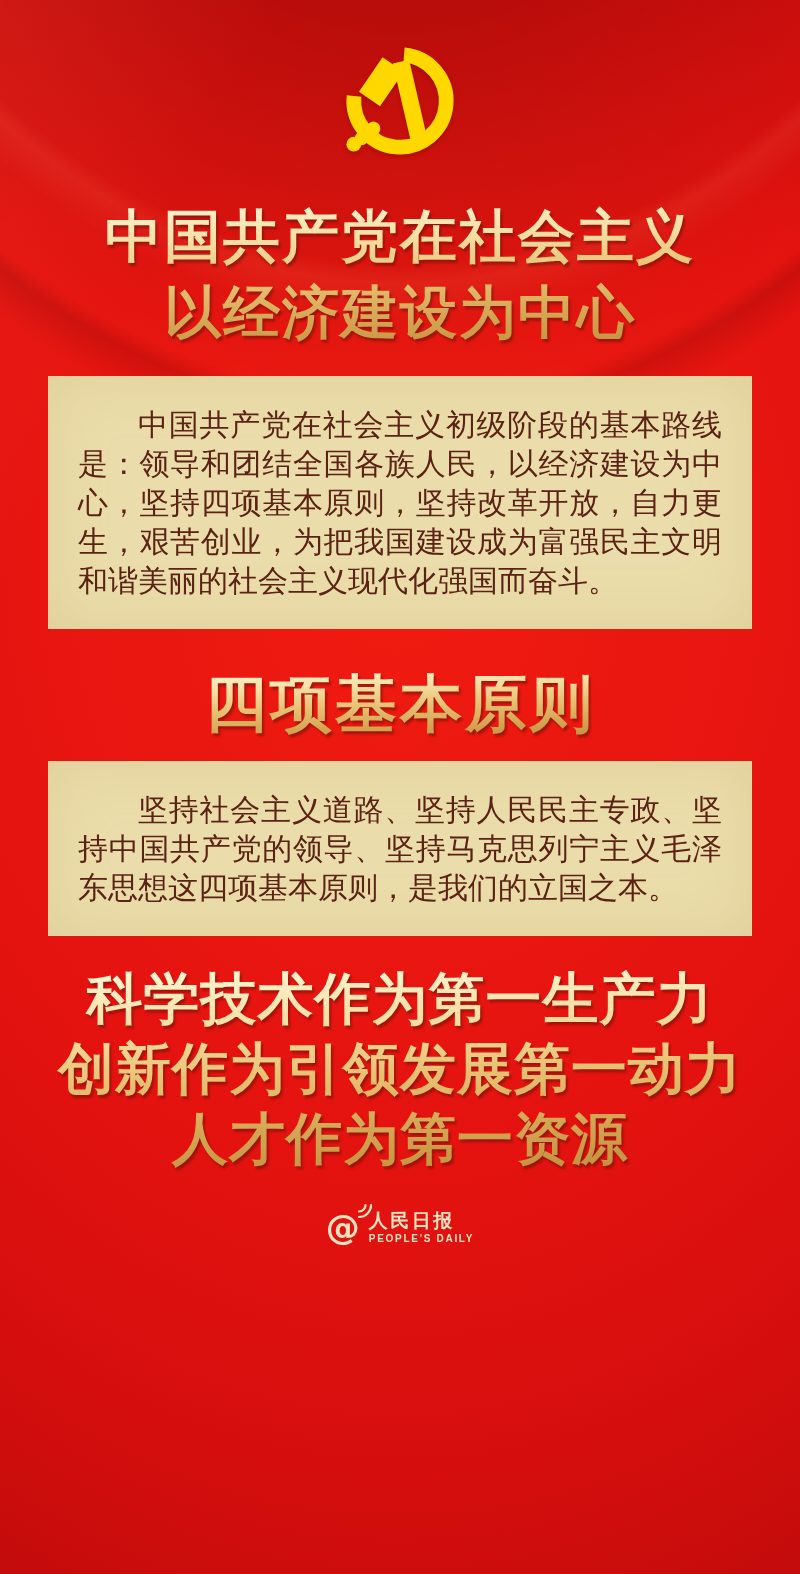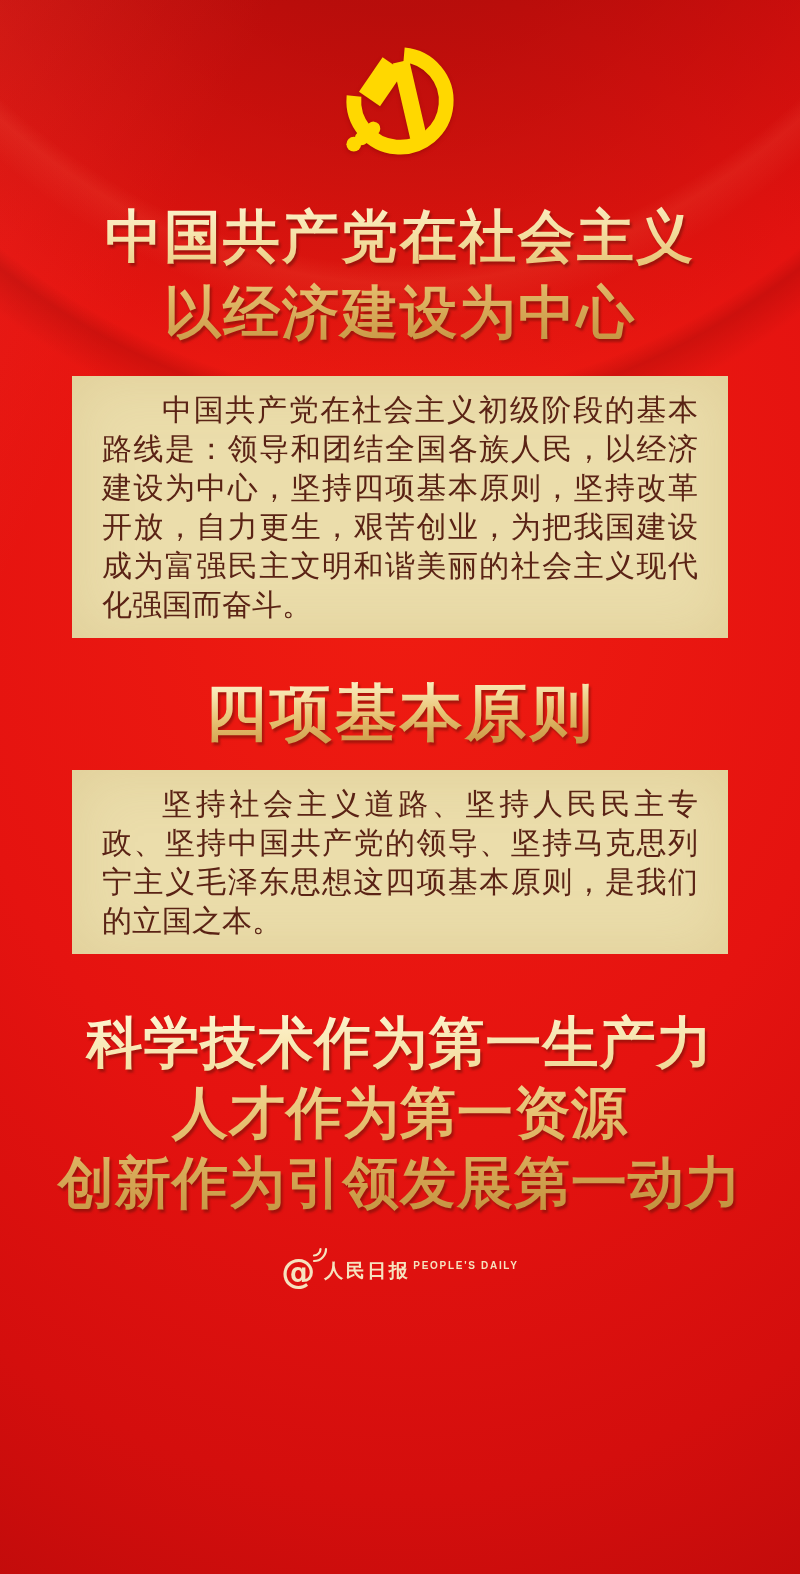--- a/index.html
+++ b/index.html
@@ -34,27 +34,27 @@
     text-align: center;
     background-image: linear-gradient(178deg, #fdf4cf 6%, #f5e0a5 28%, #e7c172 52%, #d3a452 76%, #c2913e 96%);
     -webkit-background-clip: text;
     background-clip: text;
     color: transparent;
     -webkit-text-fill-color: transparent;
     filter: drop-shadow(2px 3px 1px rgba(112,16,8,0.55));
   }
   .main-title { margin-top: 40px; font-size: 57px; line-height: 76px; letter-spacing: 2px; }
   .h2-heading { margin-top: 44px; font-size: 62px; line-height: 62px; letter-spacing: 3px; }
-  .h3-heading { margin-top: 54px; font-size: 56px; line-height: 70px; letter-spacing: 1px; }
+  .h3-heading { margin-top: 28px; font-size: 56px; line-height: 70px; letter-spacing: 1px; }
 
   
   .panel {
-    margin: 26px 72px 0;
+    margin: 26px 48px 0;
     background: #ebddab;
-    padding: 14px 30px;
+    padding: 29px 30px;
     box-shadow: inset 0 0 60px rgba(190,165,95,0.25);
   }
   .panel p {
     margin: 0;
     text-indent: 2em;
     font-size: 30px;
     line-height: 39px;
     color: #5a2315;
     text-align: justify;
   }
@@ -70,21 +70,21 @@
   .pd-logo { display: flex; align-items: center; gap: 9px; color: #f6e3bf; }
   .at-wrap { position: relative; }
   .at-glyph {
     font-family: "DejaVu Sans", sans-serif;
     font-size: 34px;
     font-weight: bold;
     line-height: 34px;
     display: block;
   }
   .waves { position: absolute; top: -7px; right: -13px; }
-  .pd-text { display: flex; flex-direction: row; justify-content: center; gap: 3px; }
+  .pd-text { display: flex; flex-direction: column; justify-content: center; gap: 3px; }
   .brand-cn { font-size: 19px; font-weight: bold; letter-spacing: 2.5px; line-height: 20px; }
   .brand-en { font-size: 10px; font-weight: bold; letter-spacing: 1.7px; line-height: 9px; }
 </style>
 </head>
 <body>
 
 <div class="poster">
 
   <svg class="emblem" viewBox="0 0 120 122" xmlns="http://www.w3.org/2000/svg" aria-hidden="true">
 
@@ -109,22 +109,22 @@
   </div>
 
   <div class="gold-text h2-heading">四项基本原则</div>
 
   <div class="panel">
     <p>坚持社会主义道路、坚持人民民主专政、坚持中国共产党的领导、坚持马克思列宁主义毛泽东思想这四项基本原则，是我们的立国之本。</p>
   </div>
 
   <div class="gold-text h3-heading">
     <div>科学技术作为第一生产力</div>
+    <div>创新作为引领发展第一动力</div>
     <div>人才作为第一资源</div>
-    <div>创新作为引领发展第一动力</div>
   </div>
 
 
   <div class="pd-footer">
     <div class="pd-logo">
       <div class="at-wrap">
         <span class="at-glyph">@</span>
         <svg class="waves" width="16" height="16" viewBox="0 0 16 16" aria-hidden="true">
           <g fill="none" stroke="#f6e3bf" stroke-width="2.2" stroke-linecap="round">
             <path d="M2 14 A12 12 0 0 0 14 2"></path>

